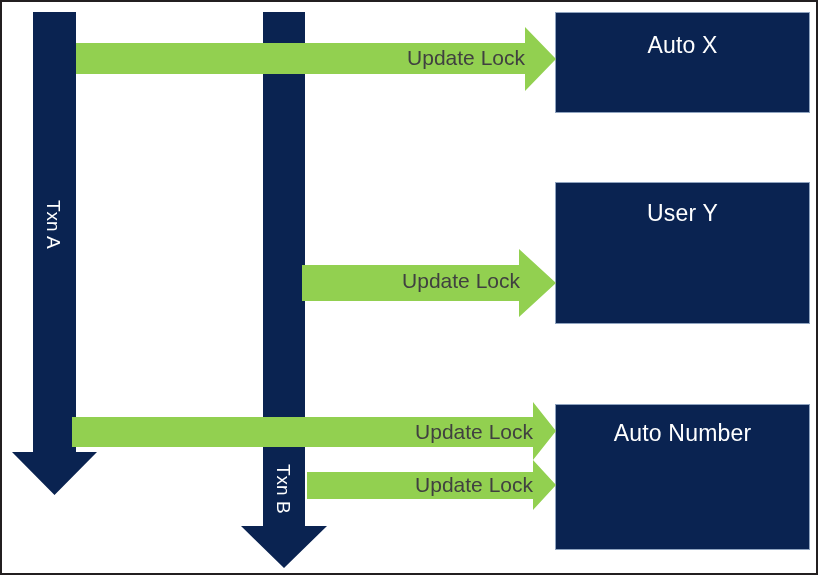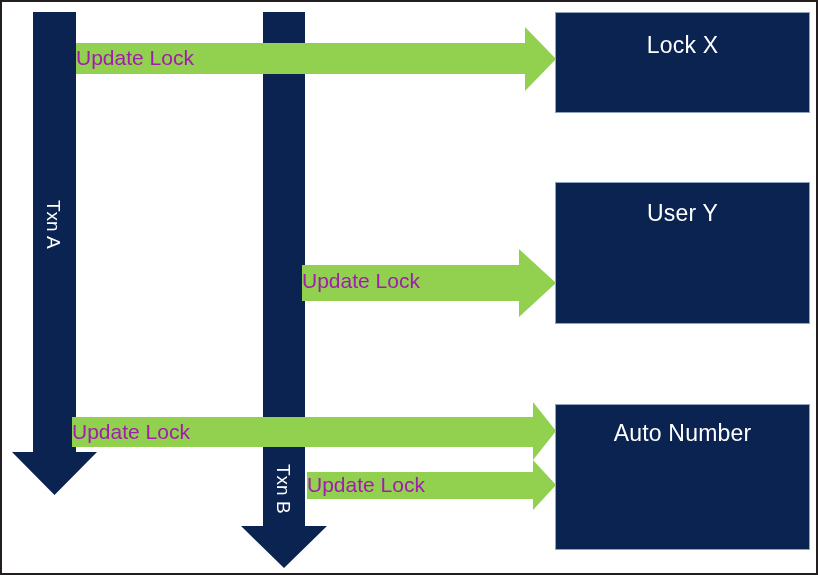--- a/index.html
+++ b/index.html
@@ -32,25 +32,25 @@
     color: #ffffff;
     font-size: 23px;
     font-weight: 400;
     letter-spacing: 0.2px;
     text-align: center;
     white-space: nowrap;
     pointer-events: none;
   }
   .arrow-label {
     position: absolute;
-    color: #a21caf;
+    color: #404040;
     font-size: 21px;
     font-weight: 400;
     white-space: nowrap;
-    text-align: left;
+    text-align: right;
     pointer-events: none;
   }
   .lane-label {
     position: absolute;
     color: #ffffff;
     font-size: 19px;
     font-weight: 400;
     white-space: nowrap;
     transform-origin: left top;
     pointer-events: none;
@@ -80,21 +80,21 @@
     <path d="M 70 415 L 531 415 L 531 400 L 554 429 L 531 458 L 531 445 L 70 445 Z" fill="#92D050"></path>
 
     <path d="M 305 470 L 531 470 L 531 458 L 554 483 L 531 508 L 531 497 L 305 497 Z" fill="#92D050"></path>
 
   </svg>
 
   <div class="lane-label" style="left:62px; top:198px; transform: rotate(90deg);">Txn A</div>
 
   <div class="lane-label" style="left:292px; top:462px; transform: rotate(90deg);">Txn B</div>
 
-  <div class="node-label" style="left:553px; top:30px; width:255px;">Lock X</div>
+  <div class="node-label" style="left:553px; top:30px; width:255px;">Auto X</div>
 
   <div class="node-label" style="left:553px; top:418px; width:255px;">Auto Number</div>
 
   <div class="node-label" style="left:553px; top:198px; width:255px;">User Y</div>
 
   <div class="arrow-label" style="left:74px; top:44px; width:449px;">Update Lock</div>
 
   <div class="arrow-label" style="left:300px; top:267px; width:218px;">Update Lock</div>
 
   <div class="arrow-label" style="left:70px; top:418px; width:461px;">Update Lock</div>

